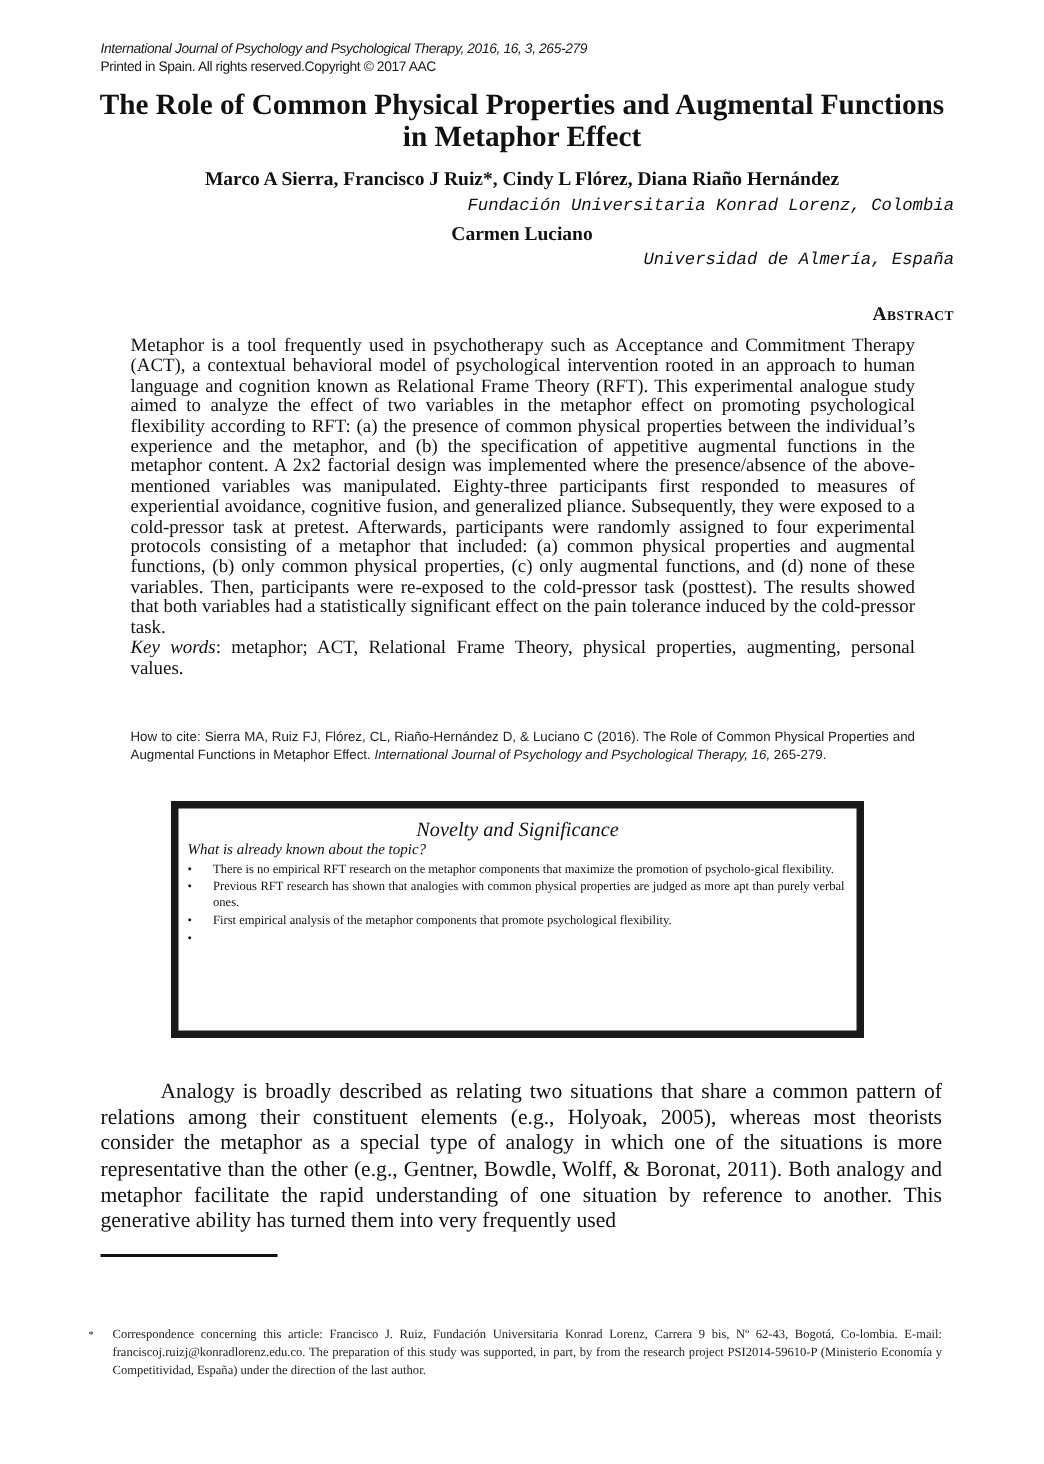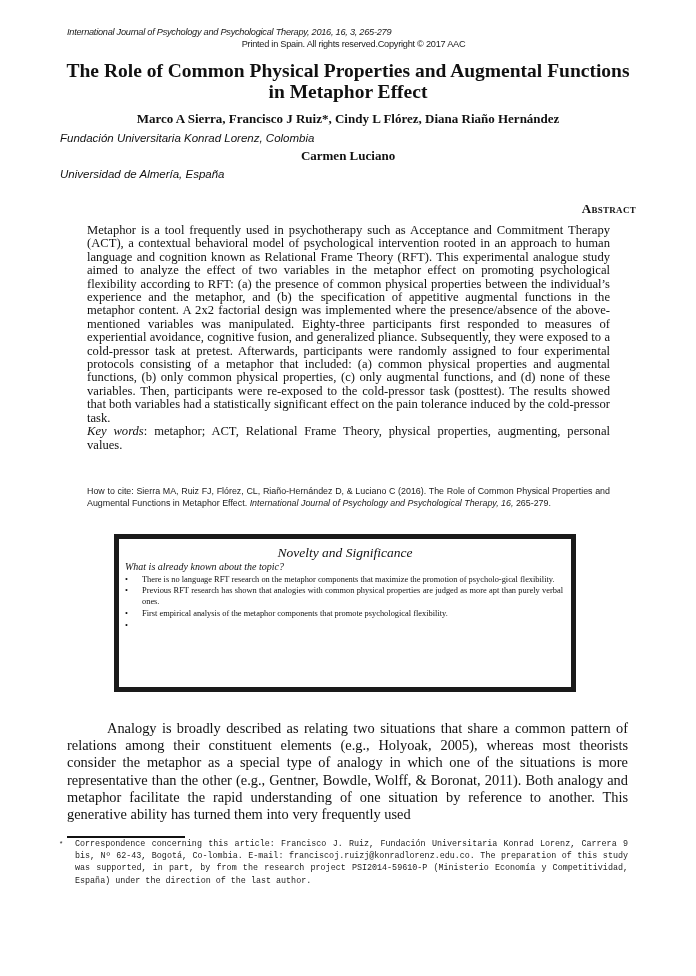--- a/index.html
+++ b/index.html
@@ -1,25 +1,25 @@
 <!DOCTYPE html>
 <html><head>
 <meta charset="utf-8">
 <style>
   html, body { margin: 0; padding: 0; background: #ffffff; }
   body { width: 696px; height: 976px; position: relative; overflow: hidden; color: #111; }
   .page { position: absolute; left: 0; top: 0; width: 696px; height: 748px; }
 
   .hdr { position: absolute; left: 67px; right: 56px; font-family: "Liberation Sans", sans-serif; font-size: 9.2px; line-height: 12px; color: #1a1a1a; letter-spacing: -0.25px; }
   .hdr-line1 { top: 26px; font-style: italic; }
-  .hdr-line2 { top: 38px; display: flex; justify-content: center; }
+  .hdr-line2 { top: 38px; display: flex; justify-content: flex-start; }
 
   .title { position: absolute; left: 60px; right: 60px; top: 60px; text-align: center; font-family: "Liberation Serif", serif; font-weight: bold; font-size: 19.5px; line-height: 21px; color: #111; }
   .authors { position: absolute; left: 60px; right: 60px; top: 111px; text-align: center; font-family: "Liberation Serif", serif; font-weight: bold; font-size: 13px; line-height: 16px; }
-  .affil { position: absolute; left: 60px; right: 60px; text-align: left; font-family: Liberation Sans, sans-serif; font-style: italic; font-size: 11.5px; line-height: 14px; }
+  .affil { position: absolute; left: 60px; right: 60px; text-align: right; font-family: Liberation Mono, monospace; font-style: italic; font-size: 11.5px; line-height: 14px; }
   .affil1 { top: 131px; }
   .author2 { position: absolute; left: 60px; right: 60px; top: 148px; text-align: center; font-family: "Liberation Serif", serif; font-weight: bold; font-size: 13px; line-height: 16px; }
   .affil2 { top: 167px; }
 
   .abs-head { position: absolute; left: 60px; right: 60px; top: 201px; text-align: right; font-family: "Liberation Serif", serif; font-variant: small-caps; font-weight: bold; font-size: 13px; letter-spacing: 0.3px; }
 
   .abstract { position: absolute; left: 87px; width: 523px; top: 224px; font-family: "Liberation Serif", serif; font-size: 12.6px; line-height: 13.4px; text-align: justify; color: #111; }
   .abstract p { margin: 0; }
   .kw-label { font-style: italic; }
 
@@ -30,21 +30,21 @@
   .box-title { text-align: center; font-family: "Liberation Serif", serif; font-style: italic; font-size: 13.5px; line-height: 16px; margin-top: 6px; }
   .box-sub { font-family: "Liberation Serif", serif; font-style: italic; font-size: 10px; line-height: 12px; margin: 0 0 0 6px; }
   .box ul { list-style: none; margin: 2px 8px 2px 6px; padding: 0; }
   .box li { position: relative; padding-left: 17px; font-family: "Liberation Serif", serif; font-size: 8.4px; line-height: 10.4px; text-align: justify; margin-bottom: 1px; }
   .box li .bullet { position: absolute; left: 0; top: 0; }
 
   .body-text { position: absolute; left: 67px; width: 561px; top: 720px; font-family: "Liberation Serif", serif; font-size: 14.4px; line-height: 17.2px; text-align: justify; color: #111; }
   .body-text p { margin: 0; text-indent: 40px; }
 
   .fn-rule { position: absolute; left: 67px; top: 836px; width: 118px; height: 2px; background: #111; }
-  .footnote { position: absolute; left: 67px; width: 561px; top: 838px; font-family: Liberation Mono, monospace; font-size: 8.4px; line-height: 12.2px; color: #222; text-align: justify; }
+  .footnote { position: absolute; left: 67px; width: 561px; top: 884px; font-family: Liberation Serif, serif; font-size: 8.4px; line-height: 12.2px; color: #222; text-align: justify; }
   .footnote .star { display: inline-block; width: 8px; vertical-align: top; font-size: 7px; }
   .footnote .fn-body { display: inline; }
   .footnote .fn-inner { padding-left: 8px; text-indent: -8px; }
 </style>
 </head>
 <body>
 
 <div class="page">
 
   <div class="hdr hdr-line1">International Journal of Psychology and Psychological Therapy, 2016, 16, 3, 265-279</div>
@@ -65,21 +65,21 @@
     <p>Metaphor is a tool frequently used in psychotherapy such as Acceptance and Commitment Therapy (ACT), a contextual behavioral model of psychological intervention rooted in an approach to human language and cognition known as Relational Frame Theory (RFT). This experimental analogue study aimed to analyze the effect of two variables in the metaphor effect on promoting psychological flexibility according to RFT: (a) the presence of common physical properties between the individual’s experience and the metaphor, and (b) the specification of appetitive augmental functions in the metaphor content. A 2x2 factorial design was implemented where the presence/absence of the above-mentioned variables was manipulated. Eighty-three participants first responded to measures of experiential avoidance, cognitive fusion, and generalized pliance. Subsequently, they were exposed to a cold-pressor task at pretest. Afterwards, participants were randomly assigned to four experimental protocols consisting of a metaphor that included: (a) common physical properties and augmental functions, (b) only common physical properties, (c) only augmental functions, and (d) none of these variables. Then, participants were re-exposed to the cold-pressor task (posttest). The results showed that both variables had a statistically significant effect on the pain tolerance induced by the cold-pressor task.</p>
     <p><span class="kw-label">Key words</span><span>: metaphor; ACT, Relational Frame Theory, physical properties, augmenting, personal values.</span></p>
   </div>
 
   <div class="cite"><span>How to cite: Sierra MA, Ruiz FJ, Flórez, CL, Riaño-Hernández D, &amp; Luciano C (2016). The Role of Common Physical Properties and Augmental Functions in Metaphor Effect. </span><i>International Journal of Psychology and Psychological Therapy, 16,</i><span> 265-279.</span></div>
 
   <div class="box">
     <div class="box-title">Novelty and Significance</div>
     <div class="box-sub">What is already known about the topic?</div>
     <ul>
-      <li><span class="bullet">•</span><span>There is no language RFT research on the metaphor components that maximize the promotion of psycholo-gical flexibility.</span></li>
+      <li><span class="bullet">•</span><span>There is no empirical RFT research on the metaphor components that maximize the promotion of psycholo-gical flexibility.</span></li>
       <li><span class="bullet">•</span><span>Previous RFT research has shown that analogies with common physical properties are judged as more apt than purely verbal ones.</span></li>
     </ul>
     <ul>
       <li><span class="bullet">•</span><span>First empirical analysis of the metaphor components that promote psychological flexibility.</span></li>
       <li><span class="bullet">•</span></li>
     </ul>
   </div>
 
   <div class="body-text">
     <p>Analogy is broadly described as relating two situations that share a common pattern of relations among their constituent elements (e.g., Holyoak, 2005), whereas most theorists consider the metaphor as a special type of analogy in which one of the situations is more representative than the other (e.g., Gentner, Bowdle, Wolff, &amp; Boronat, 2011). Both analogy and metaphor facilitate the rapid understanding of one situation by reference to another. This generative ability has turned them into very frequently used</p>

